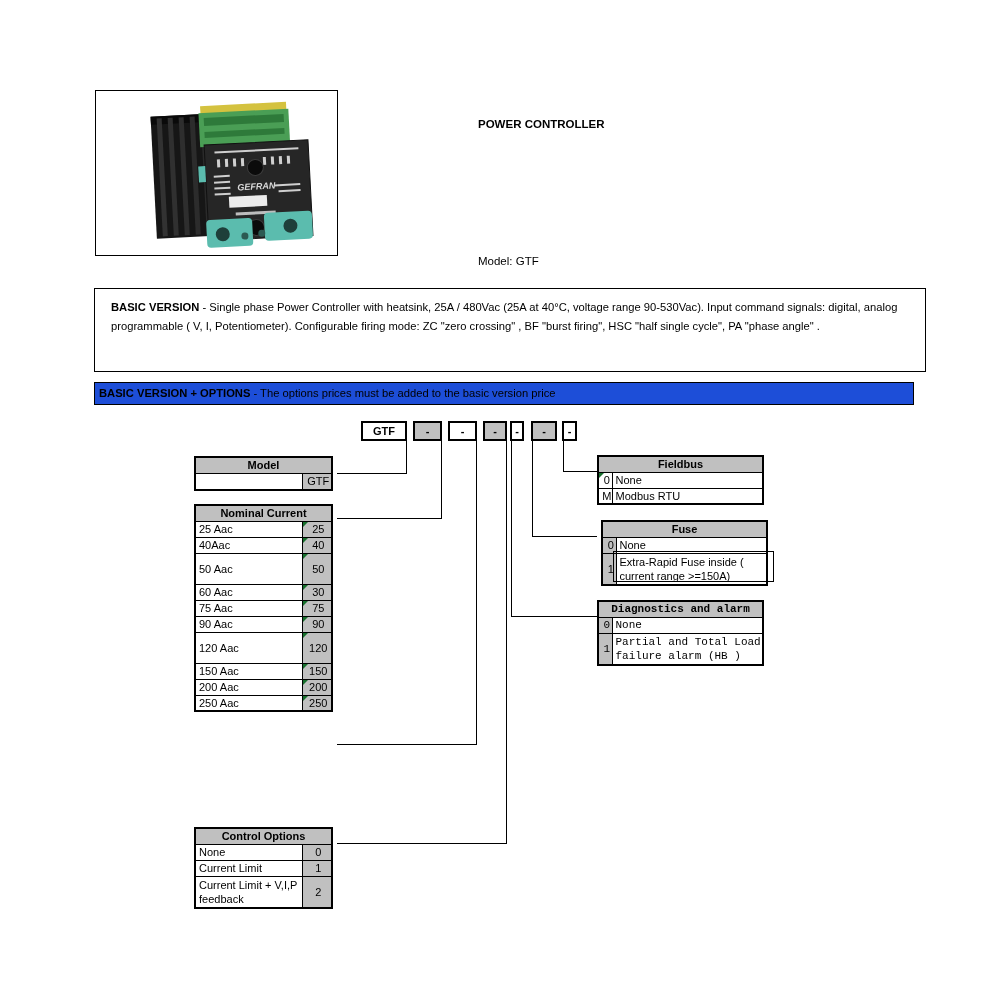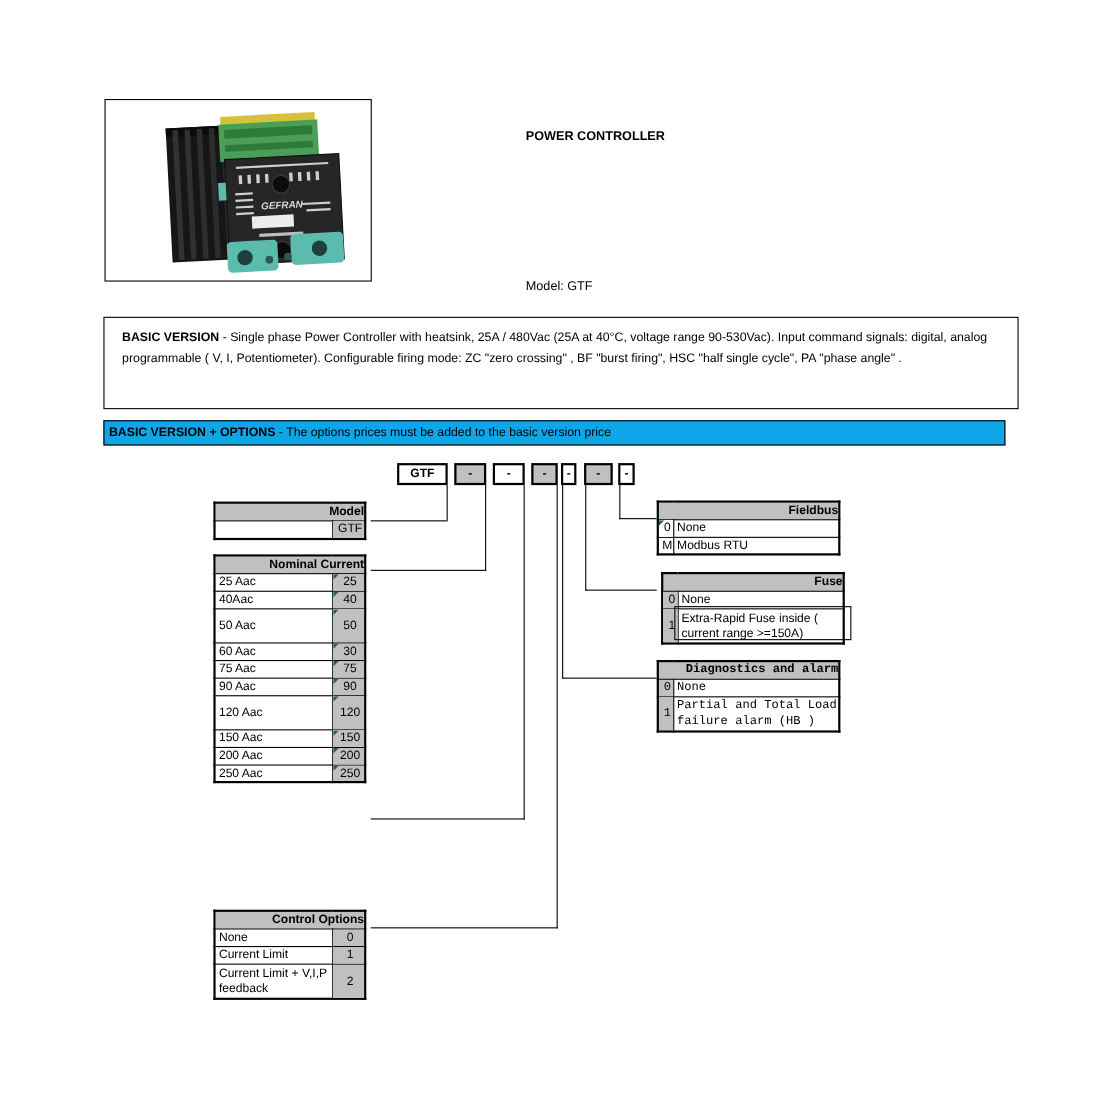--- a/index.html
+++ b/index.html
@@ -7,32 +7,32 @@
   .canvas{position:relative;width:1000px;height:1000px;background:#fff;overflow:hidden;}
   .abs{position:absolute;}
   .line{position:absolute;background:#000;}
   .heading{font-weight:bold;font-size:11.5px;}
   .plain{font-size:11.5px;}
 
   .photo-frame{left:95px;top:90px;width:241px;height:164px;border:1px solid #000;background:#fff;}
 
   .para-box{left:94px;top:288px;width:810px;height:73px;border:1px solid #000;background:#fff;
             font-size:11.2px;line-height:19px;padding:9px 4px 0 16px;box-sizing:content-box;}
-  .banner-box{left:94px;top:382px;width:810px;height:21px;border:1px solid #000;background:#0ea5e9;
+  .banner-box{left:94px;top:382px;width:810px;height:21px;border:1px solid #000;background:#1d4ed8;
             font-size:11.2px;line-height:21px;padding:0 4px;}
 
   .code-box{position:absolute;top:421px;height:16px;border:2px solid #000;background:#fff;
             font-size:11px;font-weight:bold;text-align:center;line-height:16px;}
   .code-box.gray{background:#c0c0c0;}
 
   table.tbl{border-collapse:collapse;table-layout:fixed;background:#fff;
             font-size:11px;border:2px solid #000;}
   table.tbl td,table.tbl th{border:1px solid #000;padding:0 0 0 3px;overflow:hidden;
             line-height:14px;vertical-align:middle;}
-  table.tbl th{background:#c0c0c0;text-align:right;font-weight:bold;padding:0;font-size:11px;}
+  table.tbl th{background:#c0c0c0;text-align:center;font-weight:bold;padding:0;font-size:11px;}
   td.val{background:#c0c0c0;text-align:center;padding:0;position:relative;}
   td.code{background:#c0c0c0;text-align:center;padding:0;position:relative;}
   td.code.white{background:#fff;}
   tr.h16{height:16px;} tr.h17{height:17px;} tr.h31{height:31px;} tr.h32{height:32px;}
   .tri{position:absolute;top:0;left:0;width:0;height:0;
        border-top:5px solid #166f2c;border-right:5px solid transparent;}
   .overlay-rect{border:1px solid #000;background:transparent;}
 </style>
 </head>
 <body>

